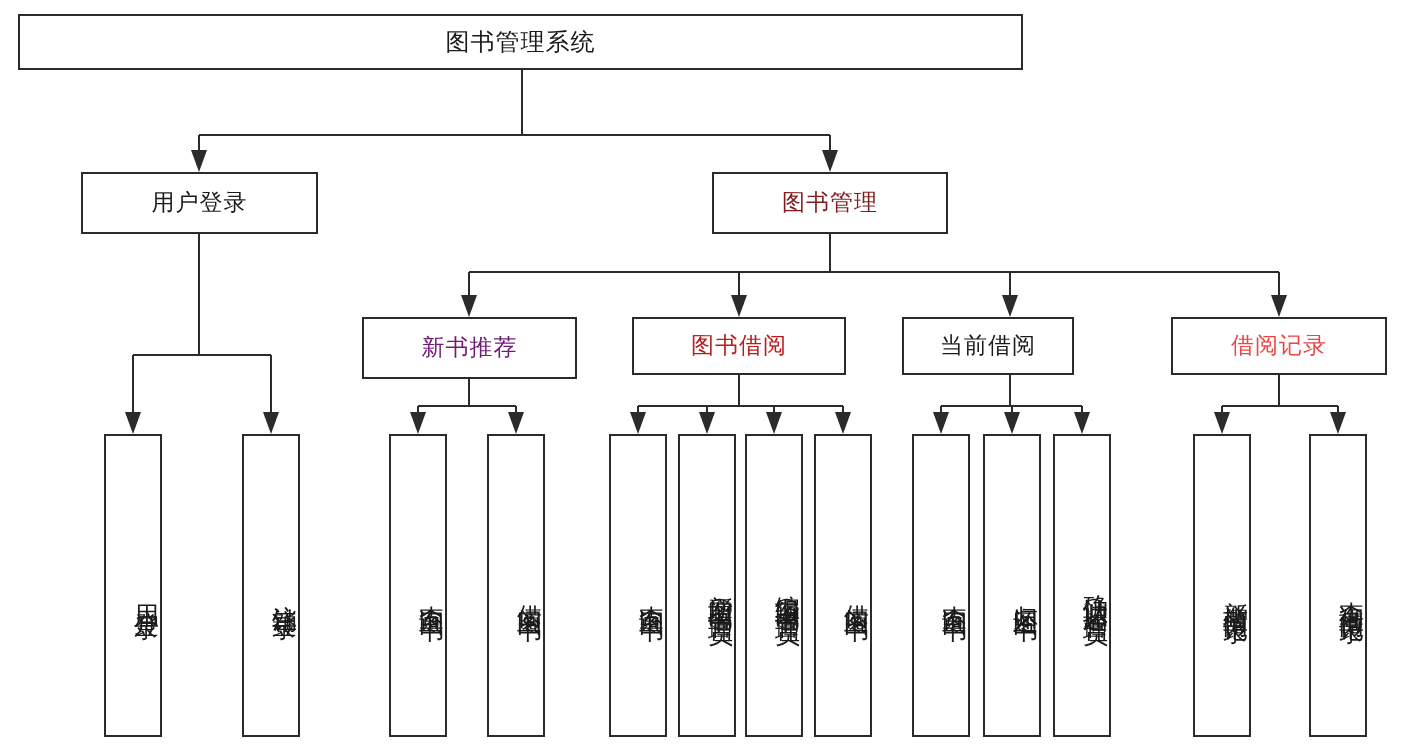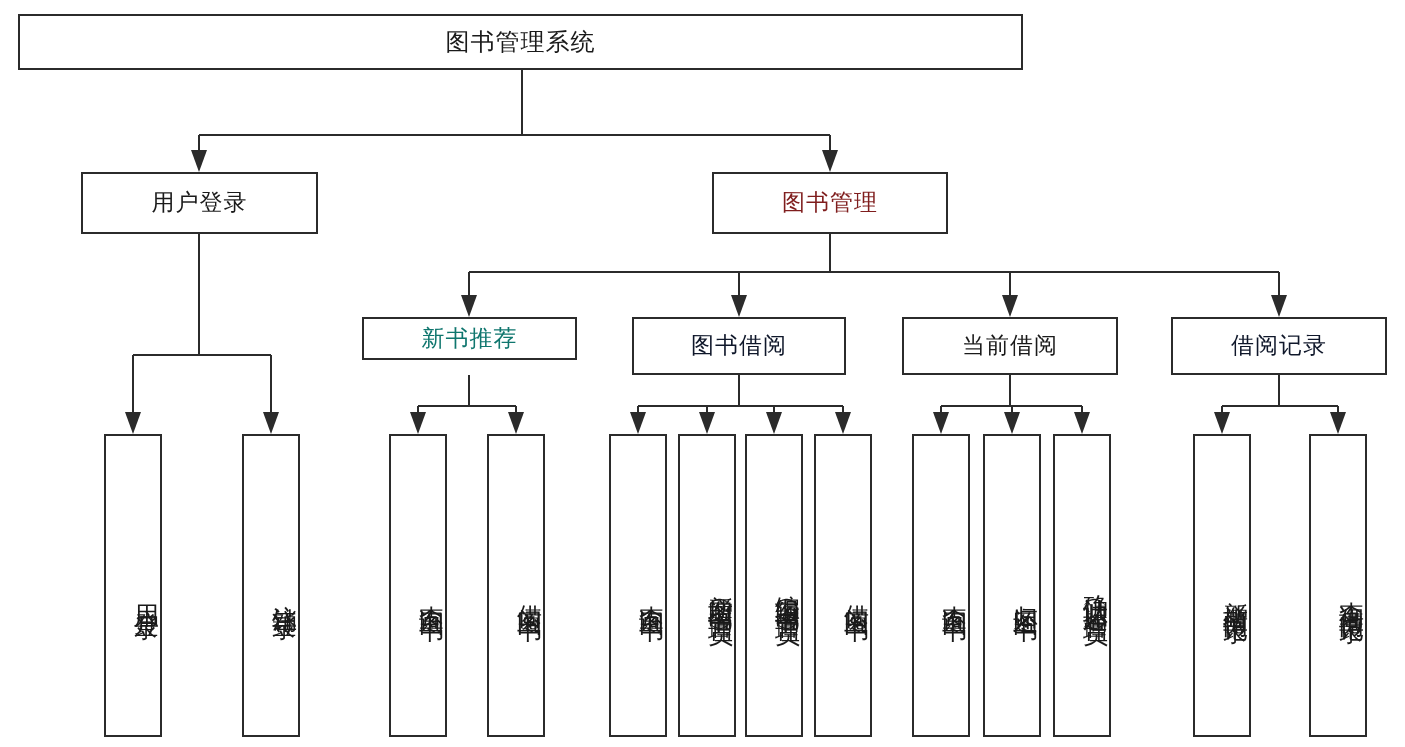--- a/index.html
+++ b/index.html
@@ -132,30 +132,30 @@
   <div id="node-layer">
       <div class="node horiz root" style="left: 18px; top: 14px; width: 1005px; height: 56px; border-color: rgb(43, 43, 43); background: rgb(255, 255, 255); color: rgb(26, 26, 26);">
         <span>图书管理系统</span>
       </div>
       <div class="node horiz" style="left: 81px; top: 172px; width: 237px; height: 62px; border-color: rgb(43, 43, 43); background: rgb(255, 255, 255); color: rgb(26, 26, 26);">
         <span>用户登录</span>
       </div>
       <div class="node horiz" style="left: 712px; top: 172px; width: 236px; height: 62px; border-color: rgb(43, 43, 43); background: rgb(255, 255, 255); color: #7f1d1d;">
         <span>图书管理</span>
       </div>
-      <div class="node horiz" style="left: 362px; top: 317px; width: 215px; height: 43px; border-color: rgb(43, 43, 43); background: rgb(255, 255, 255); color: #0f766e;">
+      <div class="node horiz" style="left: 362px; top: 317px; width: 215px; height: 62px; border-color: rgb(43, 43, 43); background: rgb(255, 255, 255); color: #701a75;">
         <span>新书推荐</span>
       </div>
-      <div class="node horiz" style="left: 632px; top: 317px; width: 214px; height: 58px; border-color: rgb(43, 43, 43); background: rgb(255, 255, 255); color: #0f172a;">
+      <div class="node horiz" style="left: 632px; top: 317px; width: 214px; height: 58px; border-color: rgb(43, 43, 43); background: rgb(255, 255, 255); color: #b91c1c;">
         <span>图书借阅</span>
       </div>
-      <div class="node horiz" style="left: 902px; top: 317px; width: 216px; height: 58px; border-color: rgb(43, 43, 43); background: rgb(255, 255, 255); color: rgb(26, 26, 26);">
+      <div class="node horiz" style="left: 902px; top: 317px; width: 172px; height: 58px; border-color: rgb(43, 43, 43); background: rgb(255, 255, 255); color: rgb(26, 26, 26);">
         <span>当前借阅</span>
       </div>
-      <div class="node horiz" style="left: 1171px; top: 317px; width: 216px; height: 58px; border-color: rgb(43, 43, 43); background: rgb(255, 255, 255); color: #0f172a;">
+      <div class="node horiz" style="left: 1171px; top: 317px; width: 216px; height: 58px; border-color: rgb(43, 43, 43); background: rgb(255, 255, 255); color: #ef4444;">
         <span>借阅记录</span>
       </div>
       <div class="node vert" style="left: 104px; top: 434px; width: 58px; height: 303px; border-color: rgb(43, 43, 43); background: rgb(255, 255, 255); color: rgb(26, 26, 26);">
         <span class="vtext">用户登录</span>
       </div>
       <div class="node vert" style="left: 242px; top: 434px; width: 58px; height: 303px; border-color: rgb(43, 43, 43); background: rgb(255, 255, 255); color: rgb(26, 26, 26);">
         <span class="vtext">注销登录</span>
       </div>
       <div class="node vert" style="left: 389px; top: 434px; width: 58px; height: 303px; border-color: rgb(43, 43, 43); background: rgb(255, 255, 255); color: rgb(26, 26, 26);">
         <span class="vtext">查询图书</span>

